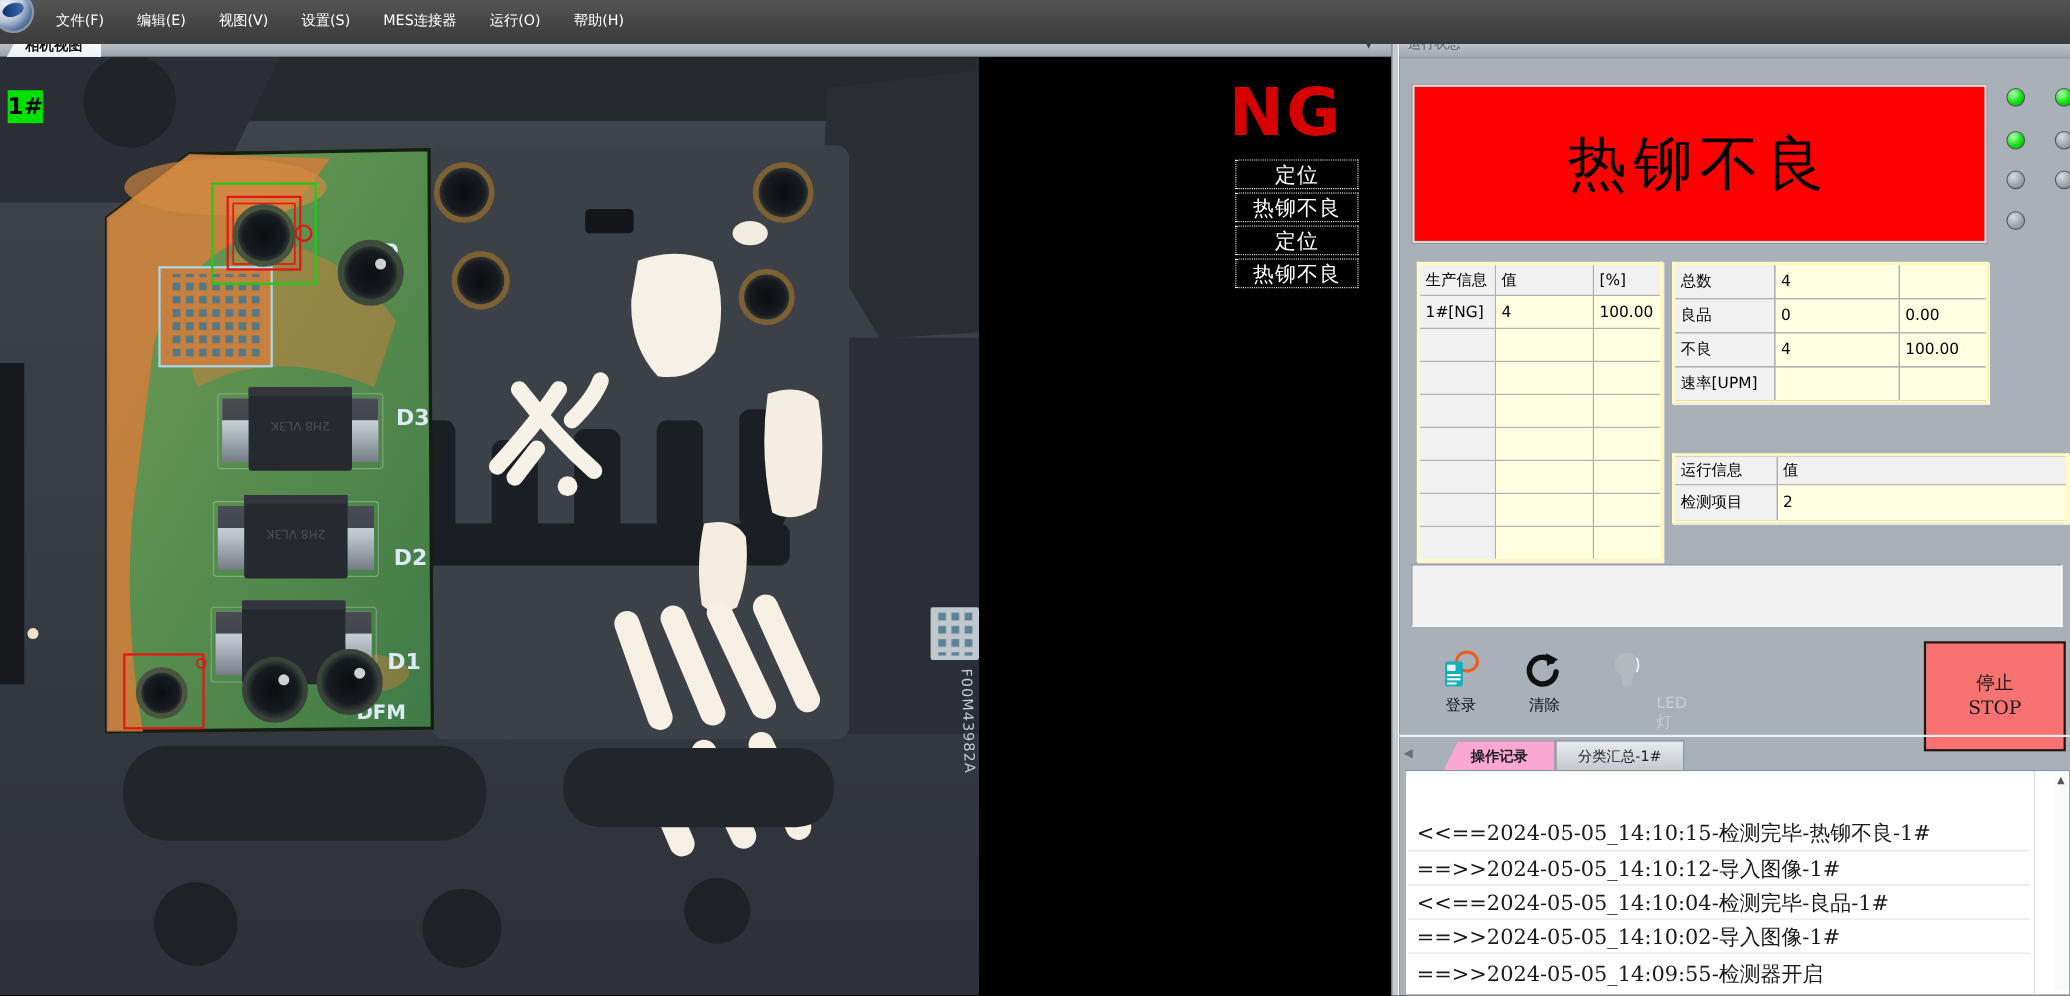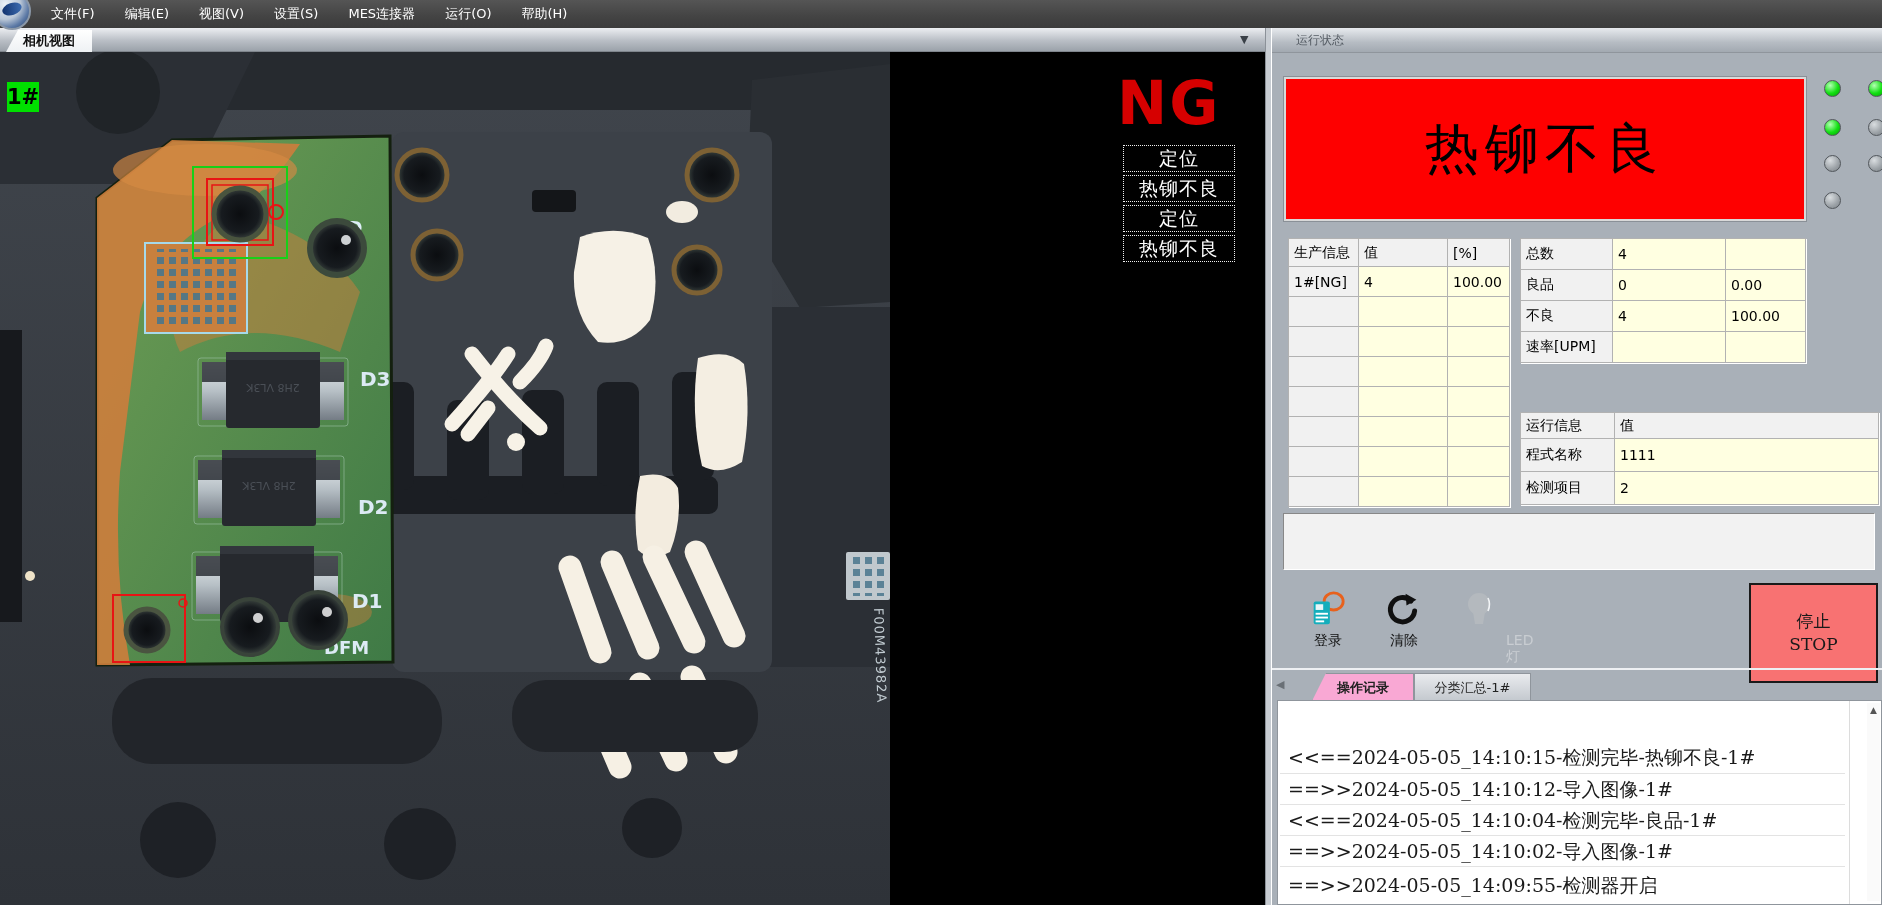--- a/index.html
+++ b/index.html
@@ -1,19 +1,19 @@
 <!DOCTYPE html>
 <html><head>
 <meta charset="utf-8">
 <style>
   html,body{margin:0;padding:0;width:1882px;height:905px;overflow:hidden;
     background:#000;font-family:"DejaVu Sans","Liberation Sans",sans-serif;}
   .abs{position:absolute;}
   
-  #menubar{left:0;top:0;width:1882px;height:28px;
+  #menubar{left:0;top:0;width:1882px;height:40px;
     background:linear-gradient(#555,#434343 60%,#3c3c3c);display:flex;align-items:center;z-index:5;}
   .menu-item{color:#fff;font-size:13px;padding:0 15px;line-height:28px;cursor:default;}
   #logo{left:-7px;top:-8px;width:38px;height:38px;border-radius:50%;
     background:radial-gradient(circle at 30% 30%,#eef3f8,#b9c6d6 45%,#5d7aa6 70%,#1d3a66);
     border:2px solid #8b98a8;box-sizing:border-box;z-index:6;}
   #logo:after{content:"";position:absolute;left:7px;top:9px;width:20px;height:12px;border-radius:50%;
     background:linear-gradient(100deg,#10306b,#3f6fb4);transform:rotate(-18deg);}
   
   #tabstrip{left:0;top:28px;width:1265px;height:24px;
     background:linear-gradient(#eceef1,#b9bec5 55%,#9ba2aa);border-bottom:1px solid #7f858c;box-sizing:border-box;}
@@ -28,35 +28,35 @@
   #ngtext{left:1117px;top:16px;width:110px;color:#d60000;font-size:60px;font-weight:bold;
     letter-spacing:2px;font-family:"DejaVu Sans",sans-serif;}
   .ovl{left:1123px;width:112px;height:27px;border:1px dotted #efefef;color:#fff;
     font-size:19px;display:flex;align-items:center;justify-content:center;
     font-family:"DejaVu Serif","Liberation Serif",serif;letter-spacing:1px;box-sizing:border-box;}
   
   #splitter{left:1265px;top:28px;width:7px;height:877px;background:#c7ccd2;
     border-left:1px solid #8b9198;border-right:1px solid #fff;box-sizing:border-box;}
   
   #panel{left:1272px;top:28px;width:610px;height:877px;background:#a9b0b8;overflow:hidden;}
-  #panel-title{left:24px;top:4px;font-size:12px;color:#555c64;}
+  #panel-title{left:8px;top:4px;font-size:12px;color:#555c64;}
   #panel-titlebar{left:0;top:0;width:610px;height:24px;
     background:linear-gradient(#e7eaee,#b6bcc3 60%,#a2a9b1);border-bottom:1px solid #8f959c;}
   #alert-frame{left:11px;top:48px;width:524px;height:146px;background:#d9d9d9;
     border:1px solid #8a9097;padding:2px;box-sizing:border-box;}
   #alert-box{width:100%;height:100%;background:#fe0000;display:flex;align-items:center;justify-content:center;
     color:#000;font-size:54px;font-family:"DejaVu Serif","Liberation Serif",serif;letter-spacing:6px;}
   .led{width:17px;height:17px;border-radius:50%;border:1px solid #51565b;box-sizing:border-box;}
   .led[data-state="on"]{background:radial-gradient(circle at 35% 30%,#b4ffb4,#12e012 55%,#04a004);}
   .led[data-state="off"]{background:radial-gradient(circle at 35% 30%,#d9dde0,#9ba1a6 60%,#7d8489);}
   
   table{border-collapse:collapse;table-layout:fixed;background:#a9b0b8;}
   td,th{border:1px solid #b2b2b2;font-size:14px;font-weight:normal;color:#000;
     padding:0 0 0 5px;text-align:left;overflow:hidden;white-space:nowrap;}
-  .tbl{border:1px solid #fef9c3;box-shadow:1px 1px 0 #fff;}
+  .tbl{border:3px solid #fef9c3;box-shadow:1px 1px 0 #fff;}
   .lab{background:#f1f1f1;}
   .val{background:#ffffe1;}
   #prod-table td{height:29px;}
   #stats-table td{height:30px;}
   #run-table td{height:32px;}
   #run-table .hd td{height:25px;}
   
   #info-box{left:11px;top:485px;width:590px;height:55px;background:#f2f2f2;
     border-top:1px solid #888;border-left:1px solid #888;border-bottom:1px solid #fff;border-right:1px solid #fff;}
   .tool-label{font-size:14px;color:#111;}
@@ -368,24 +368,20 @@
     <colgroup>
         <col style="width:94px">
         <col style="width:264px">
       </colgroup>
     <tbody>
         <tr class="hd">
       <td class="lab">运行信息</td>
       <td class="lab">值</td>
     </tr>
     <tr>
-      <td class="lab">程式名称</td>
-      <td class="val">1111</td>
-    </tr>
-    <tr>
       <td class="lab">检测项目</td>
       <td class="val">2</td>
     </tr>
   </tbody>
     </table>
 
   <div id="info-box" class="abs"></div>
 
   <div class="abs" style="left:36px;top:562px;width:40px;height:60px;cursor:pointer">
     <svg width="38" height="38" viewBox="0 0 40 40">

